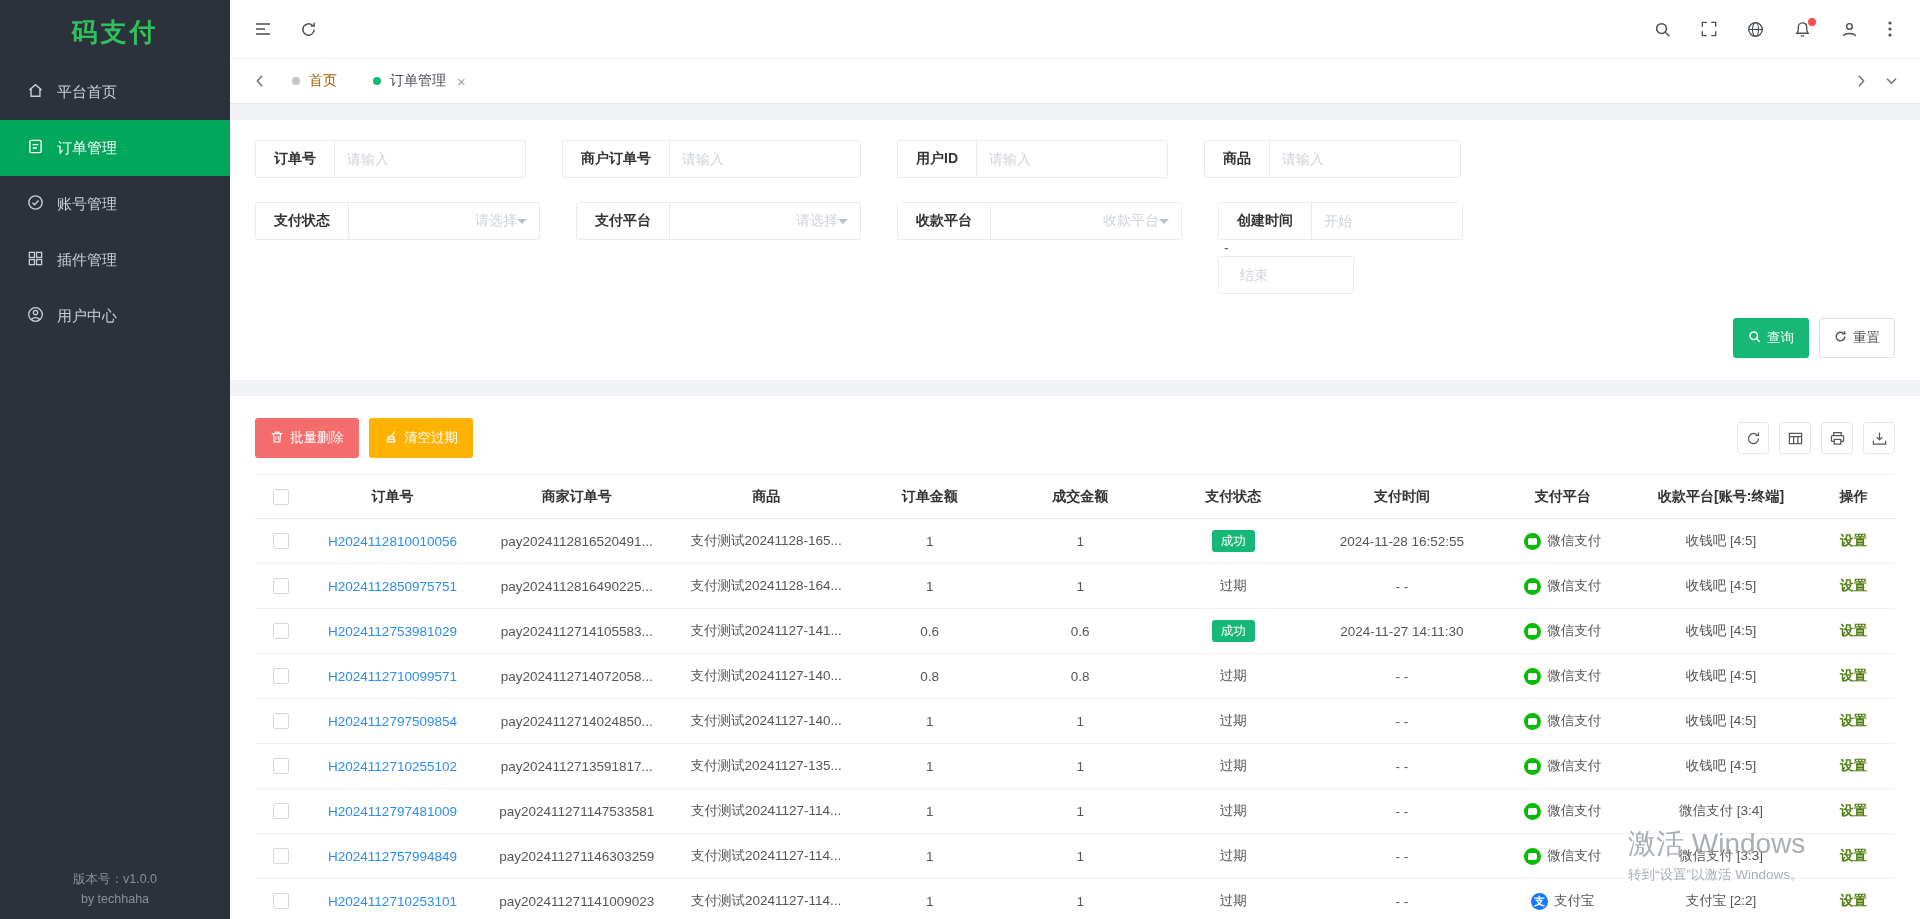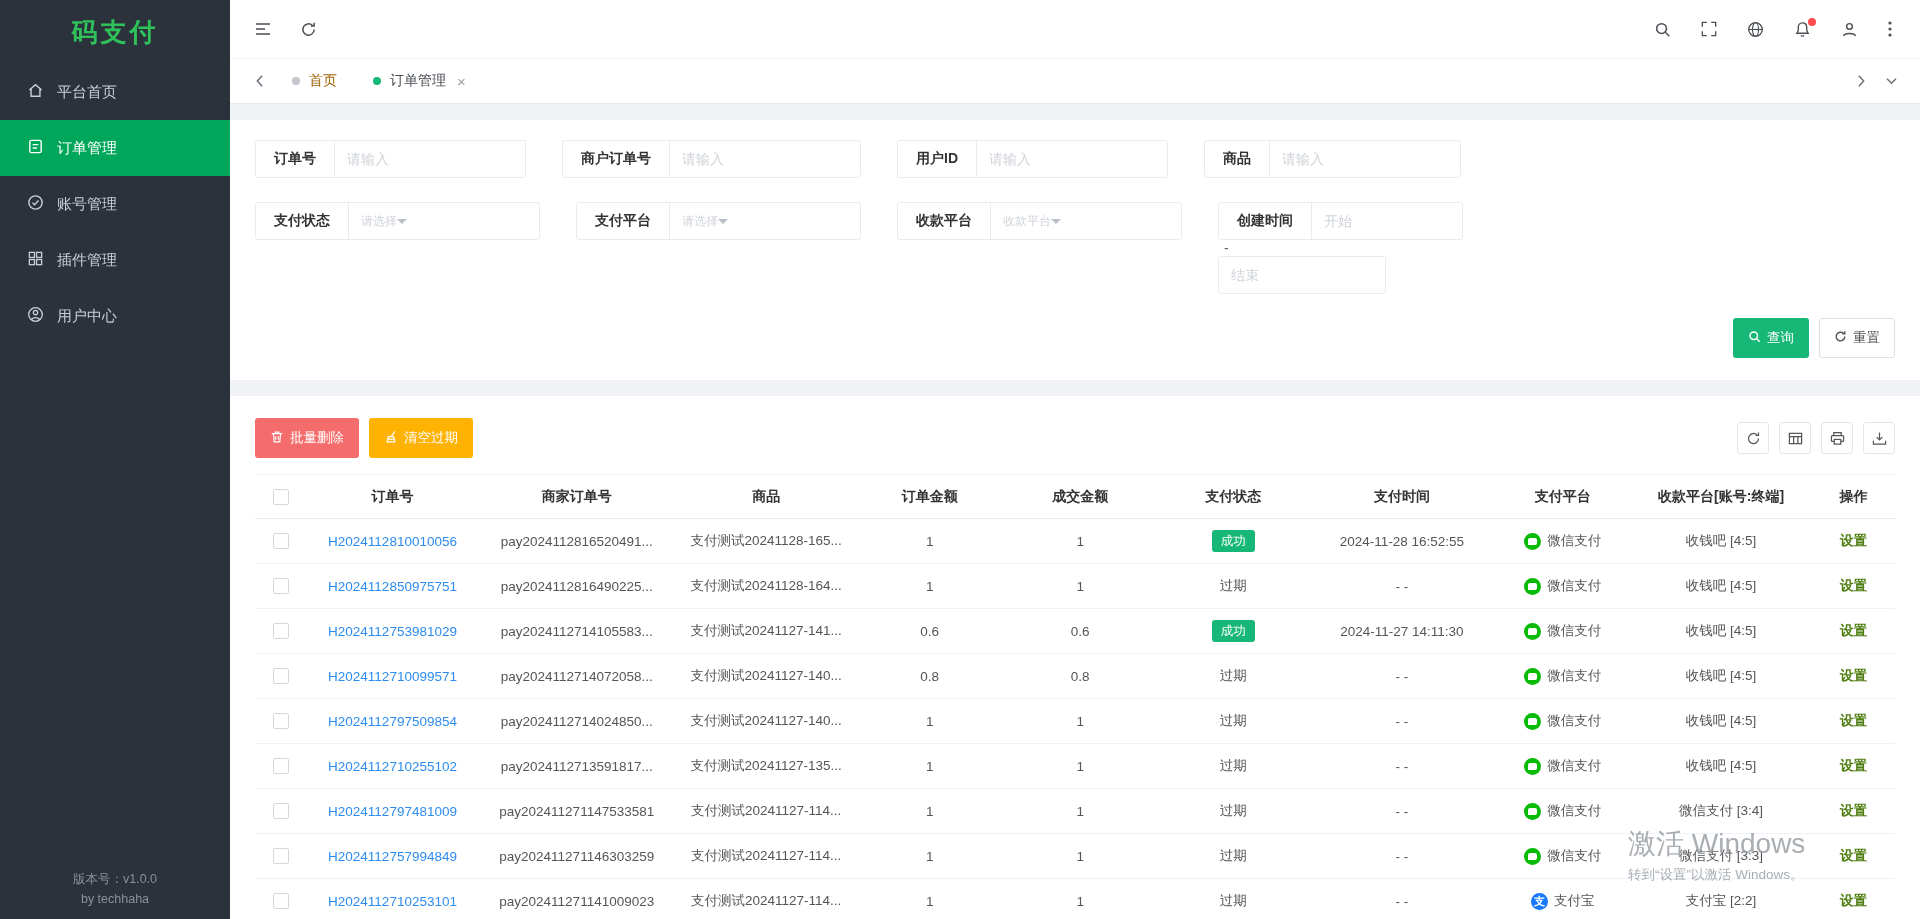--- a/index.html
+++ b/index.html
@@ -37,24 +37,24 @@
   .content { flex:1; padding-top:16px; display:flex; flex-direction:column; min-height:0; }
   .panel { background:#fff; }
 
   .search-panel { padding:20px 25px 22px; }
   .search-row { display:flex; gap:36px; margin-bottom:24px; }
   .fgroup { display:flex; height:38px; border:1px solid #e8ecf0; border-radius:3px; background:#fff; align-items:stretch; }
   .flabel { display:flex; align-items:center; padding:0 18px; font-weight:bold; font-size:14px; color:#333; border-right:1px solid #e8ecf0; white-space:nowrap; }
   .ftext { border:none; outline:none; width:190px; padding:0 12px; font-size:14px; color:#333; border-radius:0 3px 3px 0; }
   .ftext::placeholder, .fend::placeholder { color:#cfd3d8; }
   .ftext.date { width:150px; }
-  .fselect { width:190px; display:flex; align-items:center; justify-content:flex-start; padding:0 12px; font-size:12px; color:#cfd3d8; cursor:pointer; }
+  .fselect { width:190px; display:flex; align-items:center; justify-content:flex-end; padding:0 12px; font-size:14px; color:#cfd3d8; cursor:pointer; }
   .caret { width:0; height:0; border:5px solid transparent; border-top-color:#b9bfc7; margin-top:5px; }
   .date-sep { display:flex; align-items:center; color:#666; margin:0 6px; }
-  .fend { height:38px; width:168px; border:1px solid #e8ecf0; border-radius:3px; padding:0 12px; font-size:14px; outline:none; }
+  .fend { height:38px; width:136px; border:1px solid #e8ecf0; border-radius:3px; padding:0 21px; font-size:14px; outline:none; }
   .form-actions { display:flex; justify-content:flex-end; gap:10px; margin-top:18px; }
 
   .btn { display:inline-flex; align-items:center; gap:6px; height:40px; padding:0 14px; border-radius:3px; font-size:13.5px; cursor:pointer; border:1px solid transparent; background:#fff; white-space:nowrap; }
   .btn-query { background:#16b777; color:#fff; }
   .btn-reset { border-color:#dcdfe3; color:#555; }
   .btn-danger { background:#f56c6c; color:#fff; }
   .btn-warn { background:#ffb200; color:#fff; }
 
   .table-panel { margin-top:16px; flex:1; padding:22px 25px 0; display:flex; flex-direction:column; min-height:0; }
   .table-toolbar { display:flex; align-items:center; gap:10px; margin-bottom:16px; }

